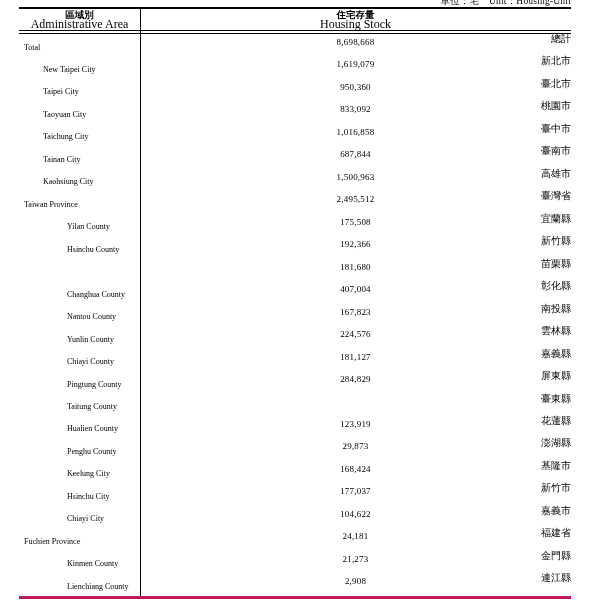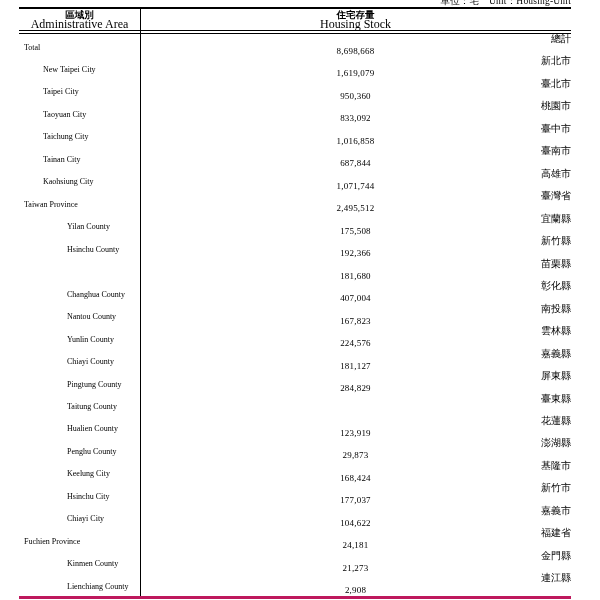--- a/index.html
+++ b/index.html
@@ -47,21 +47,21 @@
   .zh-line { font-size:10px; line-height:9.5px; white-space:nowrap;text-align:right; }
   .en-line { font-size:8px; line-height:8px; white-space:nowrap; }
   .lv0 .zh-line { padding-left:11px; }
   .lv0 .en-line { padding-left:5px; }
   .lv1 .zh-line { padding-left:26px; }
   .lv1 .en-line { padding-left:24px; }
   .lv2 .zh-line { padding-left:51px; }
   .lv2 .en-line { padding-left:48px; }
   .val {
     position:absolute;
-    left:121px; right:0; top:9px; height:16px;
+    left:121px; right:0; top:0; height:16px;
     display:flex; align-items:center; justify-content:center;
     font-size:9px;
     letter-spacing:0.2px;
   }
 </style>
 </head>
 <body>
 
 <div class="page">
 
@@ -110,21 +110,21 @@
           <div class="val">1,016,858</div>
         </div>
         <div class="trow lv1">
           <div class="zh-line">臺南市</div>
           <div class="en-line">Tainan City</div>
           <div class="val">687,844</div>
         </div>
         <div class="trow lv1">
           <div class="zh-line">高雄市</div>
           <div class="en-line">Kaohsiung City</div>
-          <div class="val">1,071,744</div>
+          <div class="val">1,500,963</div>
         </div>
         <div class="trow lv0">
           <div class="zh-line">臺灣省</div>
           <div class="en-line">Taiwan Province</div>
           <div class="val">2,495,512</div>
         </div>
         <div class="trow lv2">
           <div class="zh-line">宜蘭縣</div>
           <div class="en-line">Yilan County</div>
           <div class="val">175,508</div>

